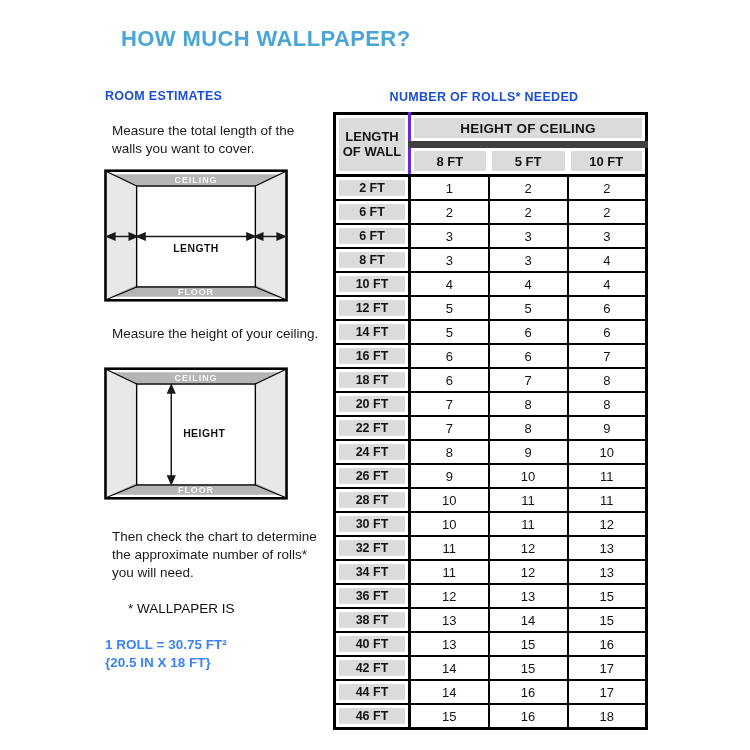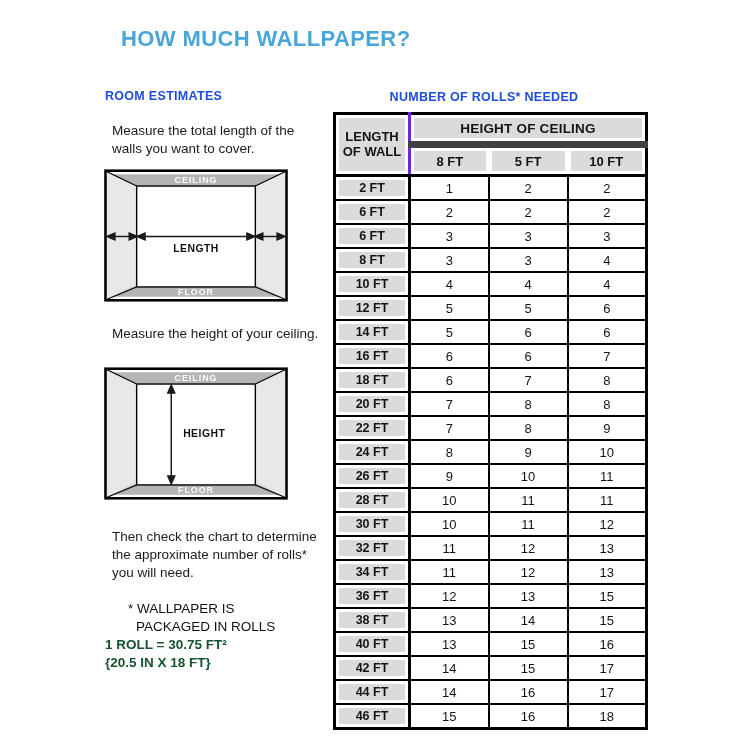--- a/index.html
+++ b/index.html
@@ -22,21 +22,21 @@
     left:105px;margin:7px;font-size:13.5px;line-height:1.32;color:#1b1b1b;width:212px;
   }
   .step1{top:115px;}
   .step2{top:318px;}
   .step3{top:521px;}
   .footnote{
     left:120px;top:592px;margin:8px;font-size:13.5px;font-weight:normal;line-height:1.3;color:#111;
   }
   .footnote .indent{padding-left:8px;}
   .rollspec{
-    left:105px;top:636px;margin:0;font-size:13.5px;font-weight:bold;line-height:1.3;color:#14532d;
+    left:105px;top:636px;margin:0;font-size:13.5px;font-weight:bold;line-height:1.3;color:#3b82f6;
   }
   svg.diagram{display:block;}
   .d1{left:104px;top:169px;}
   .d2{left:104px;top:367px;}
   svg .band-label{font-size:9px;font-weight:bold;letter-spacing:1px;fill:#fbfbfb;}
   svg .measure-label{font-size:10.5px;font-weight:bold;letter-spacing:0.5px;fill:#111;}
   table.rolls{
     position:absolute;left:333px;top:112px;width:312px;
     border-collapse:collapse;table-layout:fixed;
     border:3px solid #000;font-size:13px;color:#141414;
@@ -116,21 +116,20 @@
   </g>
   <text class="band-label" x="93" y="14" text-anchor="middle">CEILING</text>
   <text class="band-label" x="93" y="127.5" text-anchor="middle">FLOOR</text>
   <text class="measure-label" x="80" y="71" text-anchor="start">HEIGHT</text>
 </svg>
 
 <p class="abs step step3">Then check the chart to determine the approximate number of rolls* you will need.</p>
 
 <p class="abs footnote">
   <span>* WALLPAPER IS</span><br>
-  <span class="indent">PACKAGED IN ROLLS</span>
 </p>
 
 <p class="abs rollspec">
   <span>1 ROLL = 30.75 FT²</span><br>
   <span>{20.5 IN X 18 FT}</span>
 </p>
 
 <h2 class="abs section-heading table-heading">NUMBER OF ROLLS* NEEDED</h2>
 
 <table class="rolls">

